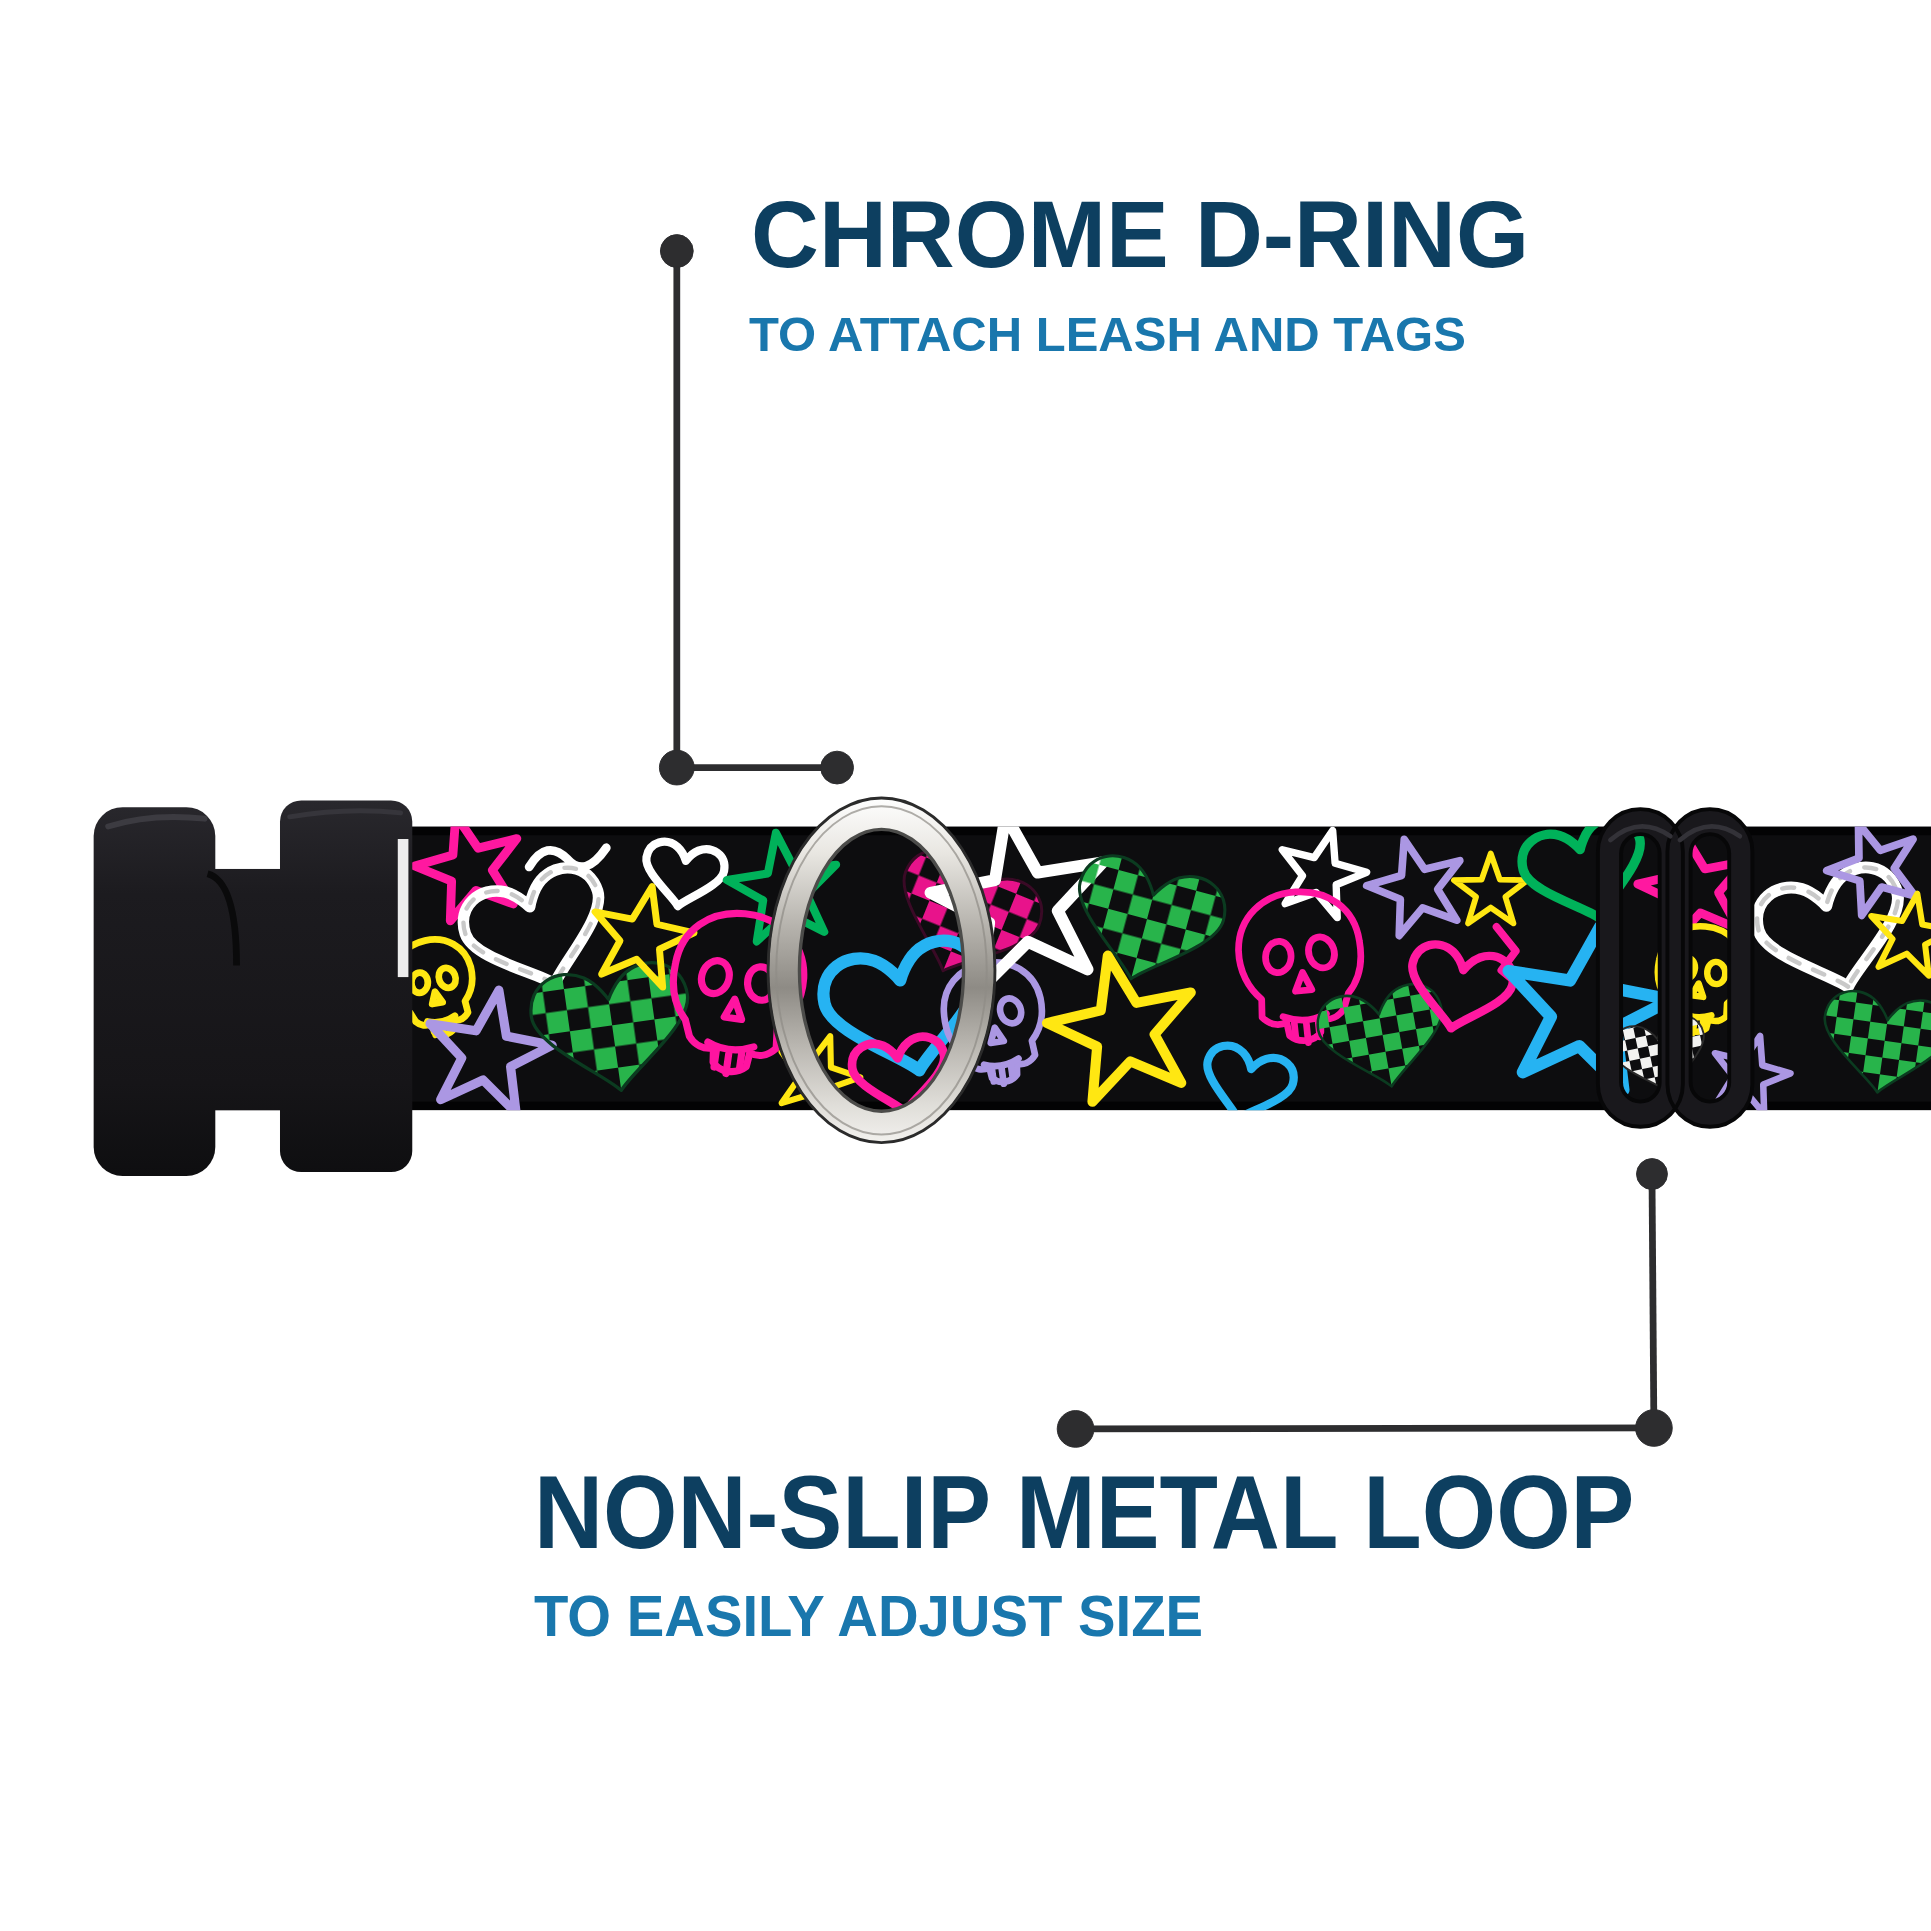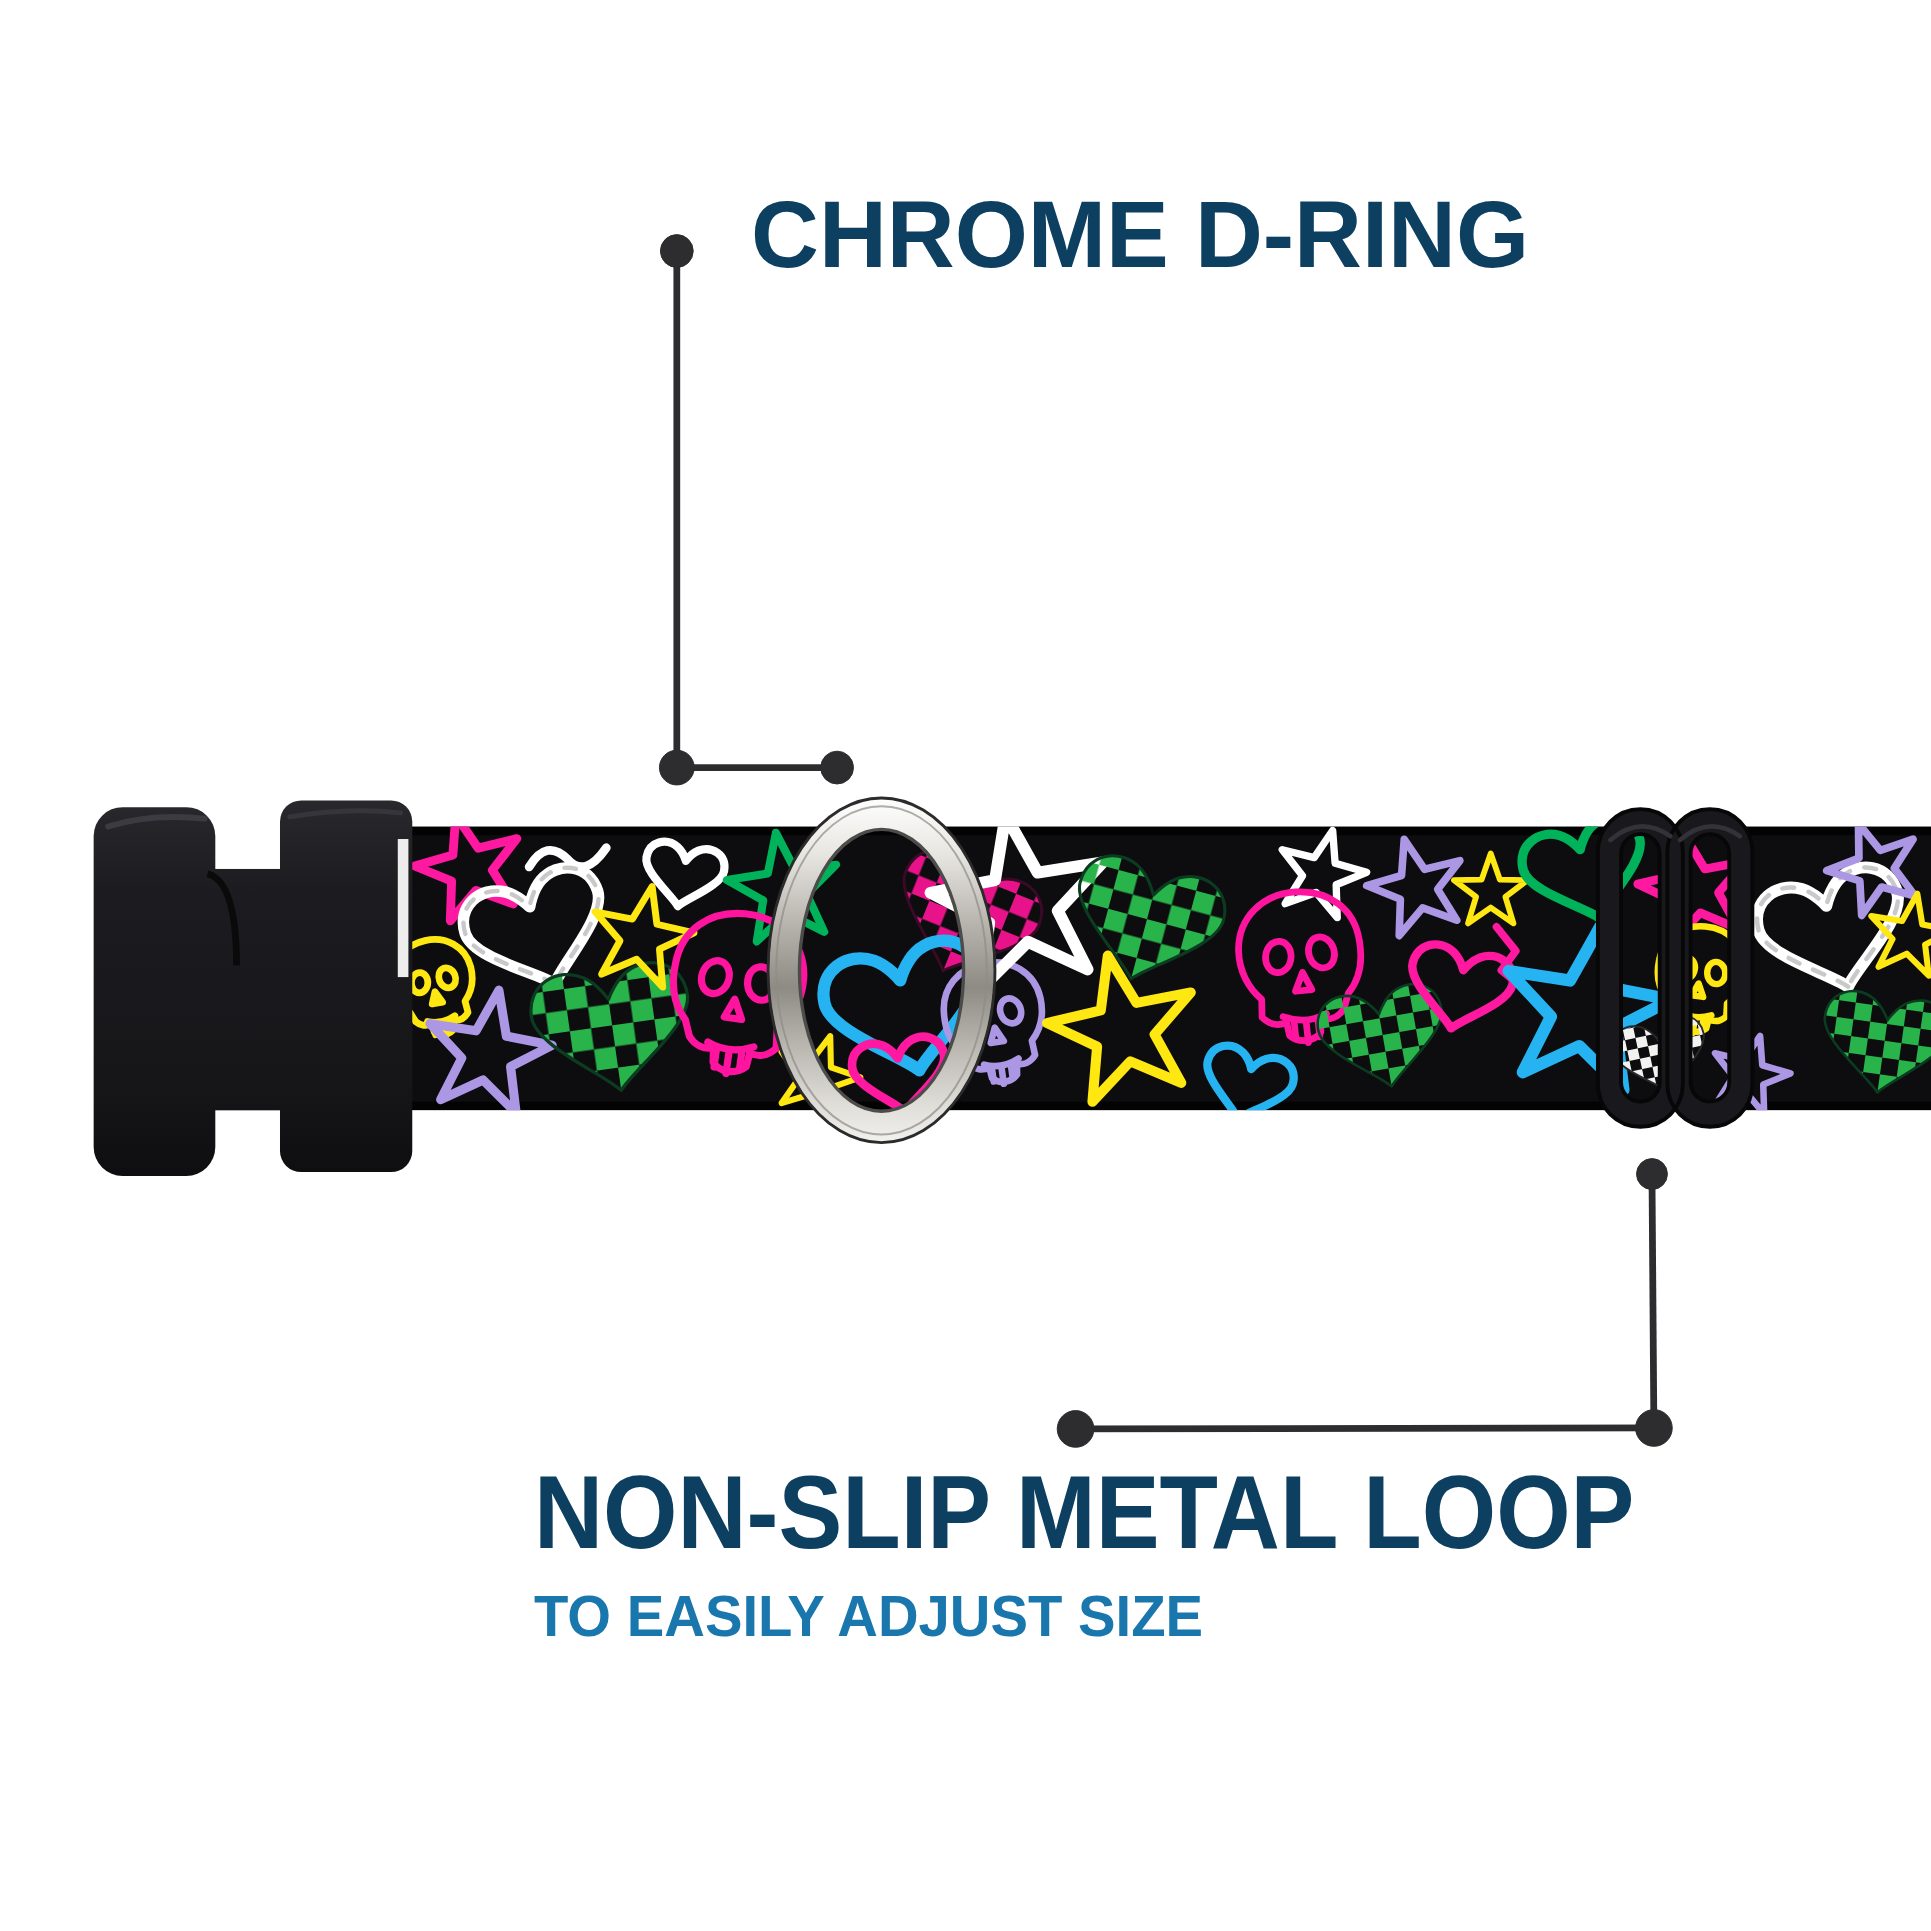--- a/index.html
+++ b/index.html
@@ -152,17 +152,18 @@
         <line x1="1711" y1="1216" x2="1713" y2="1479" stroke-width="7"></line>
         <line x1="1114" y1="1480" x2="1713" y2="1479" stroke-width="7"></line>
         <circle cx="1711" cy="1216" r="16"></circle>
         <circle cx="1713" cy="1479" r="19"></circle>
         <circle cx="1114" cy="1480" r="19"></circle>
       </g>
     </g>
   </svg>
 
   <div class="callout-title" id="dring-title">CHROME D-RING</div>
+  <div class="callout-sub" id="dring-sub">TO ATTACH LEASH AND TAGS</div>
   <div class="callout-title" id="loop-title">NON-SLIP METAL LOOP</div>
   <div class="callout-sub" id="loop-sub">TO EASILY ADJUST SIZE</div>
 
 </div>
 
 
 </body></html>

